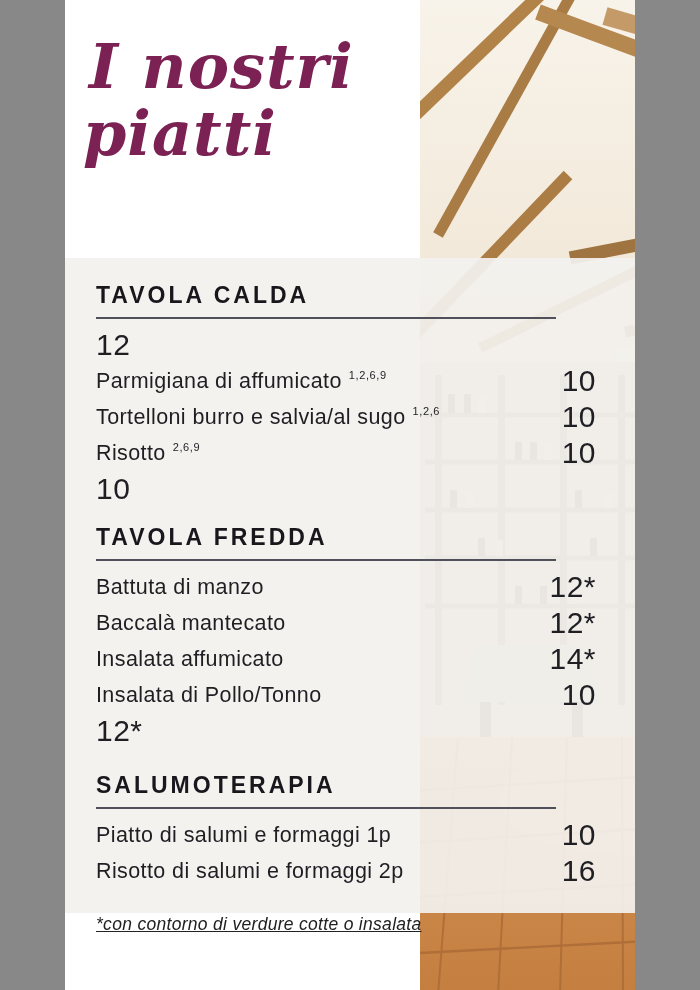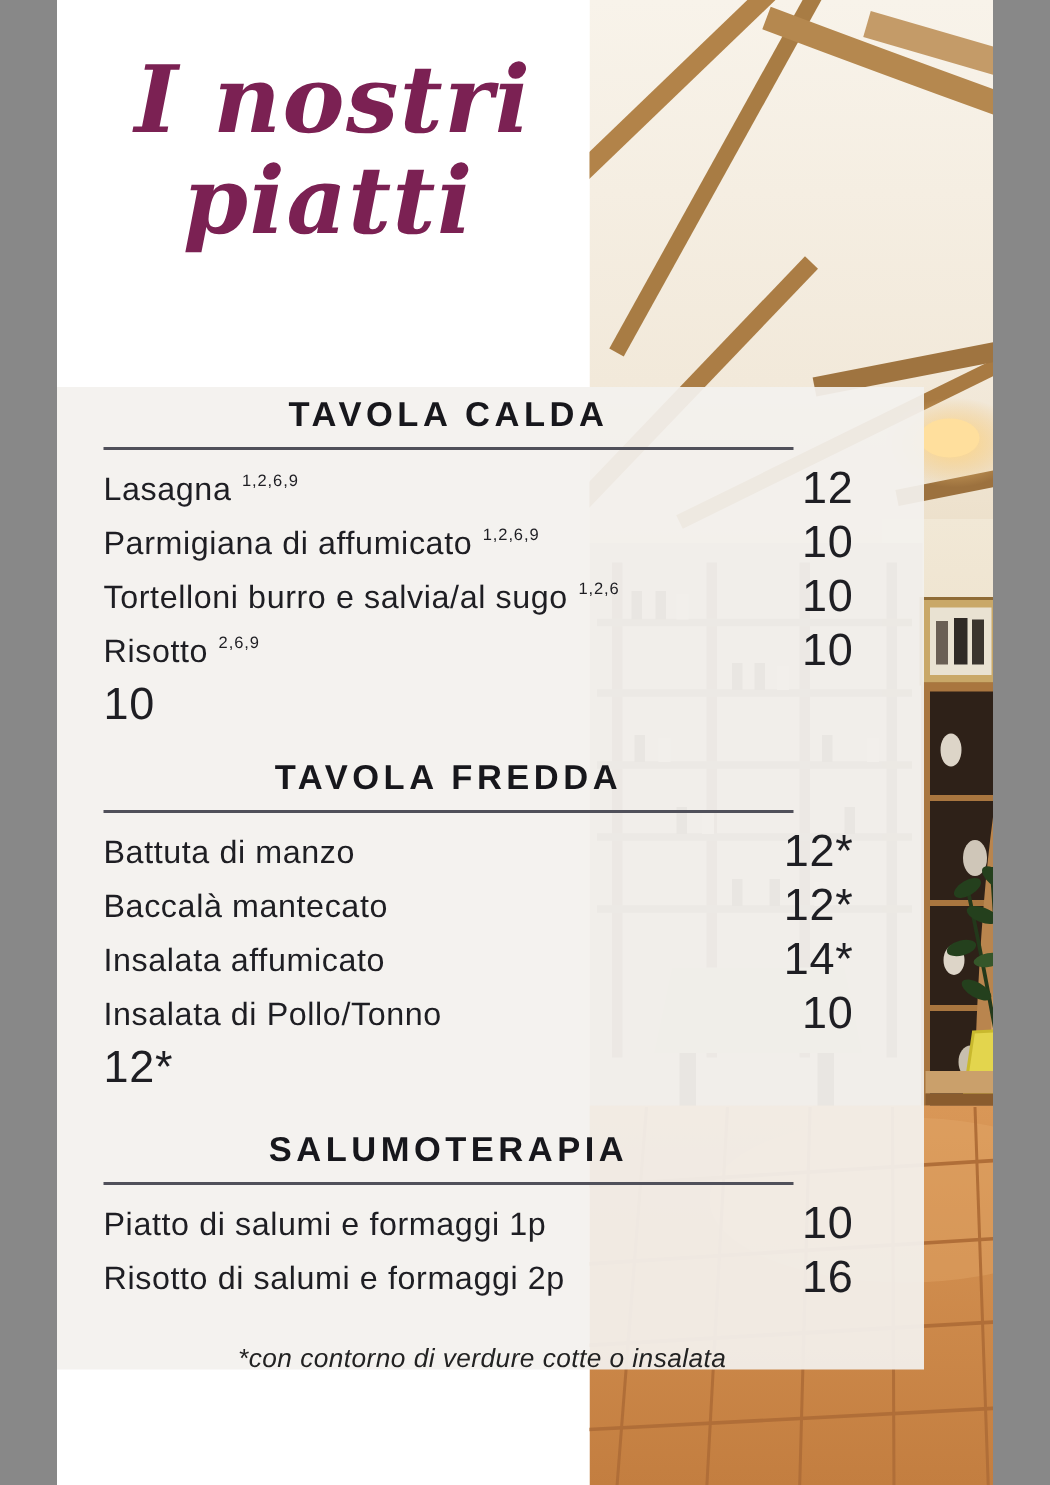--- a/index.html
+++ b/index.html
@@ -1,38 +1,37 @@
 <!DOCTYPE html>
 <html><head>
 <meta charset="utf-8">
 <style>
   html,body{margin:0;padding:0;background:#888;}
   .page{
-    position:relative;width:624px;height:990px;margin:0 auto;
+    position:relative;width:570px;height:990px;margin:0 auto;
     background:#ffffff;overflow:hidden;
     font-family:"Liberation Sans",sans-serif;
-    text-align:center;
   }
   
   .title{
     position:absolute;left:24px;top:34px;width:320px;
     font-family:"DejaVu Serif",serif;font-style:italic;font-weight:bold;
     font-size:62px;line-height:1.08;color:#7b2153;letter-spacing:1px;
   }
   .title .line2{margin-left:-6px;}
   
   .photo{position:absolute;left:355px;top:0;width:345px;height:990px;}
   .photo svg{display:block;}
   
   .panel{
     position:absolute;left:0;top:258px;width:578px;height:655px;
     background:rgba(243,241,238,0.93);
   }
   .panel-inner{padding:5px 0 0 31px;width:505px;}
-  .section{width:500px;}
+  .section{width:500px;margin-top:19px;}
   .section-heading{
     font-size:23px;font-weight:700;letter-spacing:3px;color:#17171c;
     line-height:27px;padding-bottom:8px;border-bottom:2px solid #50505a;
     width:460px;
   }
   .items{margin-top:8px;}
   .menu-row{
     display:flex;justify-content:space-between;align-items:center;
     height:36px;width:500px;
   }
@@ -43,20 +42,21 @@
   .allergens{
     font-size:11px;letter-spacing:0.6px;color:#1e1e23;
     display:inline-block;transform:translateY(-9px);margin-left:7px;
   }
   .price{font-size:30px;color:#1e1e23;letter-spacing:0.5px;}
   .sec-fredda{margin-top:17px;}
   .sec-salumi{margin-top:23px;}
   .footnote{
     margin-top:25px;font-size:17.5px;font-style:italic;color:#222;
     letter-spacing:0.3px;
+    text-decoration:underline;
   }
 </style>
 </head>
 <body>
 
 <div class="page">
 
   <div class="photo">
     <svg width="345" height="990" viewBox="0 0 345 990">
       <defs>
@@ -252,21 +252,20 @@
     <div class="line2">piatti</div>
   </div>
 
   <div class="panel">
     <div class="panel-inner">
 
       <div class="section sec-calda">
         <div class="section-heading">TAVOLA CALDA</div>
         <div class="items">
           <div class="menu-row">
-            <span class="item-name"><span>Lasagna</span><span class="allergens">1,2,6,9</span></span>
             <span class="price">12</span>
           </div>
           <div class="menu-row">
             <span class="item-name"><span>Parmigiana di affumicato</span><span class="allergens">1,2,6,9</span></span>
             <span class="price">10</span>
           </div>
           <div class="menu-row">
             <span class="item-name"><span>Tortelloni burro e salvia/al sugo</span><span class="allergens">1,2,6</span></span>
             <span class="price">10</span>
           </div>

